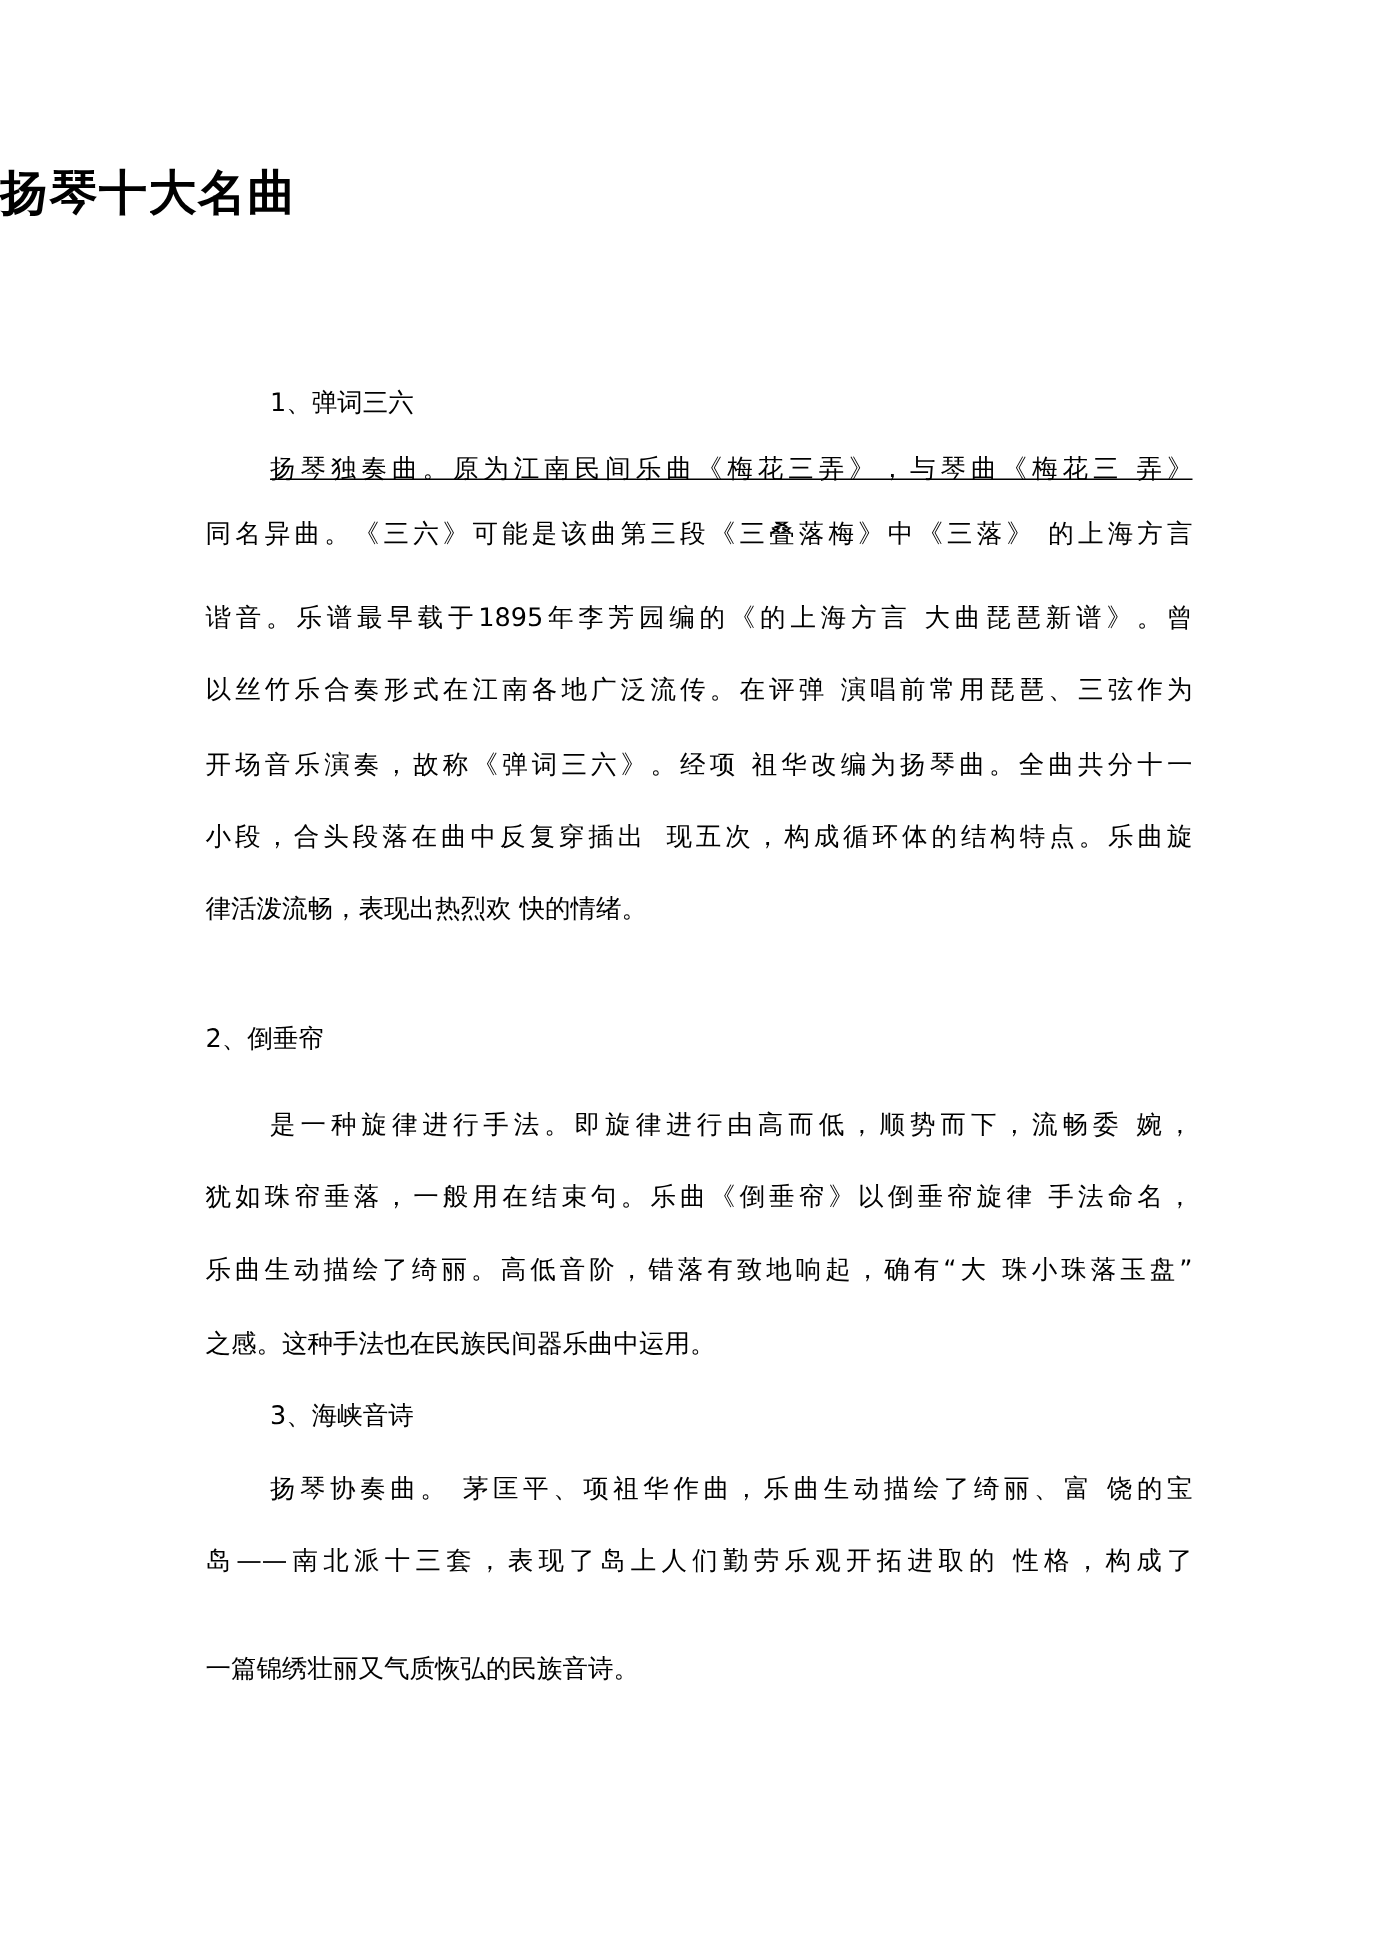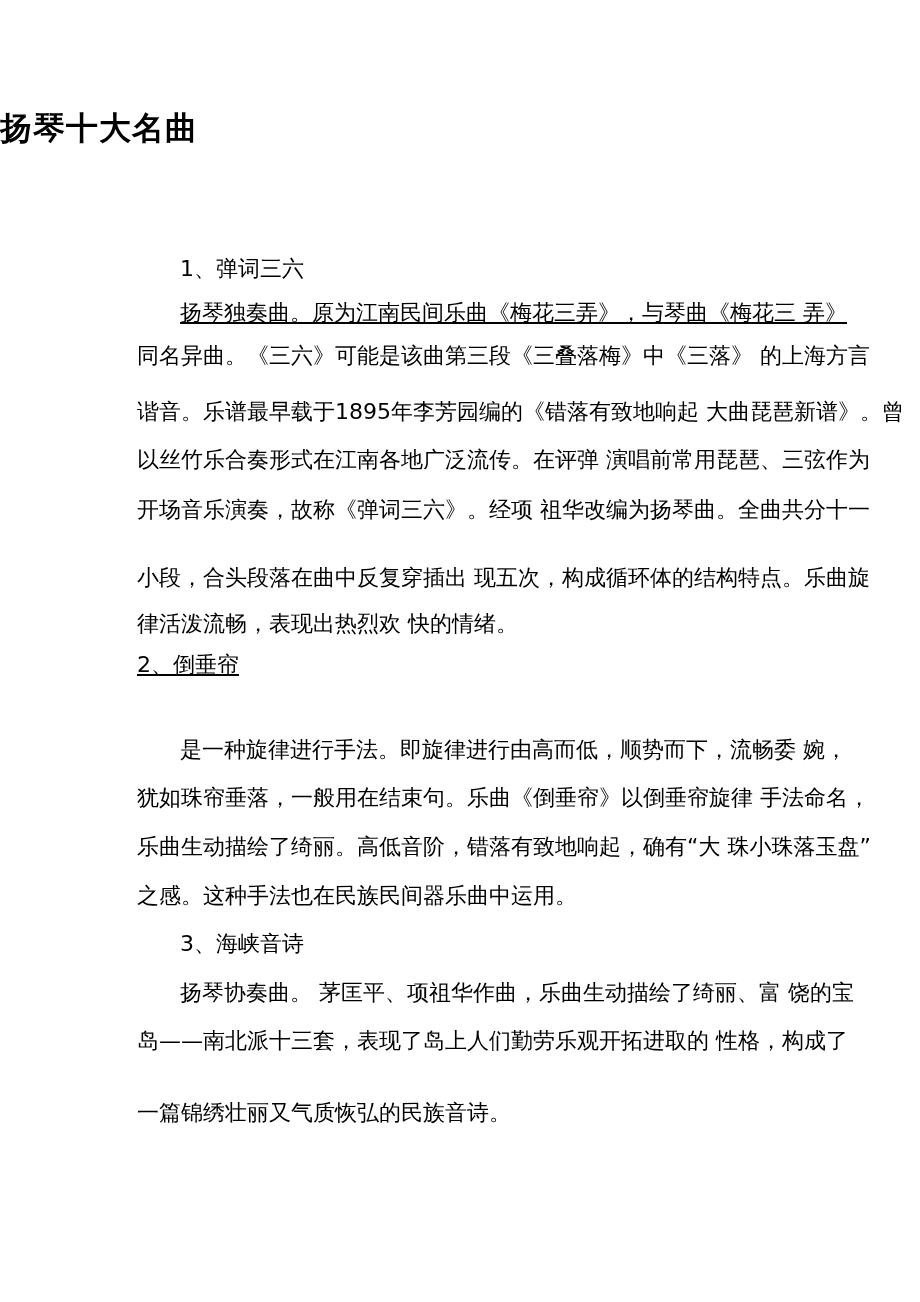--- a/index.html
+++ b/index.html
@@ -31,21 +31,21 @@
       text-align: left;
       font-size: 32px;
       font-weight: bold;
       letter-spacing: 1px;
       line-height: 48px;
     }
     .line {
       position: absolute;
       left: 137px;
       width: 660px;
-      font-size: 22px;
+      font-size: 17px;
       line-height: 26px;
       white-space: nowrap;
     }
     .indent {
       left: 180px;
     }
     .justify {
       text-align: justify;
       text-align-last: justify;
       width: 658px;
@@ -58,33 +58,33 @@
 <body>
 
 <div class="page">
 
   <div class="title" style="top:104px;">扬琴十大名曲</div>
 
   <div>
     <div class="line indent" style="top:256px;">1、弹词三六</div>
     <div class="line indent justify" style="top:300px;text-decoration:underline;">扬琴独奏曲。原为江南民间乐曲《梅花三弄》，与琴曲《梅花三 弄》</div>
     <div class="line justify" style="top:343px;">同名异曲。《三六》可能是该曲第三段《三叠落梅》中《三落》 的上海方言</div>
-    <div class="line justify" style="top:399px;">谐音。乐谱最早载于1895年李芳园编的《错落有致地响起 大曲琵琶新谱》。曾</div>
+    <div class="line justify" style="top:399px;">谐音。乐谱最早载于1895年李芳园编的《的上海方言 大曲琵琶新谱》。曾</div>
     <div class="line justify" style="top:447px;">以丝竹乐合奏形式在江南各地广泛流传。在评弹 演唱前常用琵琶、三弦作为</div>
     <div class="line justify" style="top:497px;">开场音乐演奏，故称《弹词三六》。经项 祖华改编为扬琴曲。全曲共分十一</div>
-    <div class="line justify" style="top:565px;">小段，合头段落在曲中反复穿插出 现五次，构成循环体的结构特点。乐曲旋</div>
-    <div class="line" style="top:611px;">律活泼流畅，表现出热烈欢 快的情绪。</div>
+    <div class="line justify" style="top:547px;font-family:Liberation Mono, monospace;">小段，合头段落在曲中反复穿插出 现五次，构成循环体的结构特点。乐曲旋</div>
+    <div class="line" style="top:593px;">律活泼流畅，表现出热烈欢 快的情绪。</div>
   </div>
 
   <div>
-    <div class="line" style="top:652px;text-decoration:underline;">2、倒垂帘</div>
+    <div class="line" style="top:680px;">2、倒垂帘</div>
     <div class="line indent justify" style="top:737px;">是一种旋律进行手法。即旋律进行由高而低，顺势而下，流畅委 婉，</div>
     <div class="line justify" style="top:785px;">犹如珠帘垂落，一般用在结束句。乐曲《倒垂帘》以倒垂帘旋律 手法命名，</div>
     <div class="line justify" style="top:834px;">乐曲生动描绘了绮丽。高低音阶，错落有致地响起，确有“大 珠小珠落玉盘”</div>
-    <div class="line" style="top:883px;font-family:Liberation Serif, serif;">之感。这种手法也在民族民间器乐曲中运用。</div>
+    <div class="line" style="top:883px;">之感。这种手法也在民族民间器乐曲中运用。</div>
   </div>
 
   <div>
     <div class="line indent" style="top:931px;">3、海峡音诗</div>
     <div class="line indent justify" style="top:980px;">扬琴协奏曲。 茅匡平、项祖华作曲，乐曲生动描绘了绮丽、富 饶的宝</div>
     <div class="line justify" style="top:1028px;">岛——南北派十三套，表现了岛上人们勤劳乐观开拓进取的 性格，构成了</div>
     <div class="line" style="top:1076px;margin-top:24px;">一篇锦绣壮丽又气质恢弘的民族音诗。</div>
   </div>
 
 </div>

